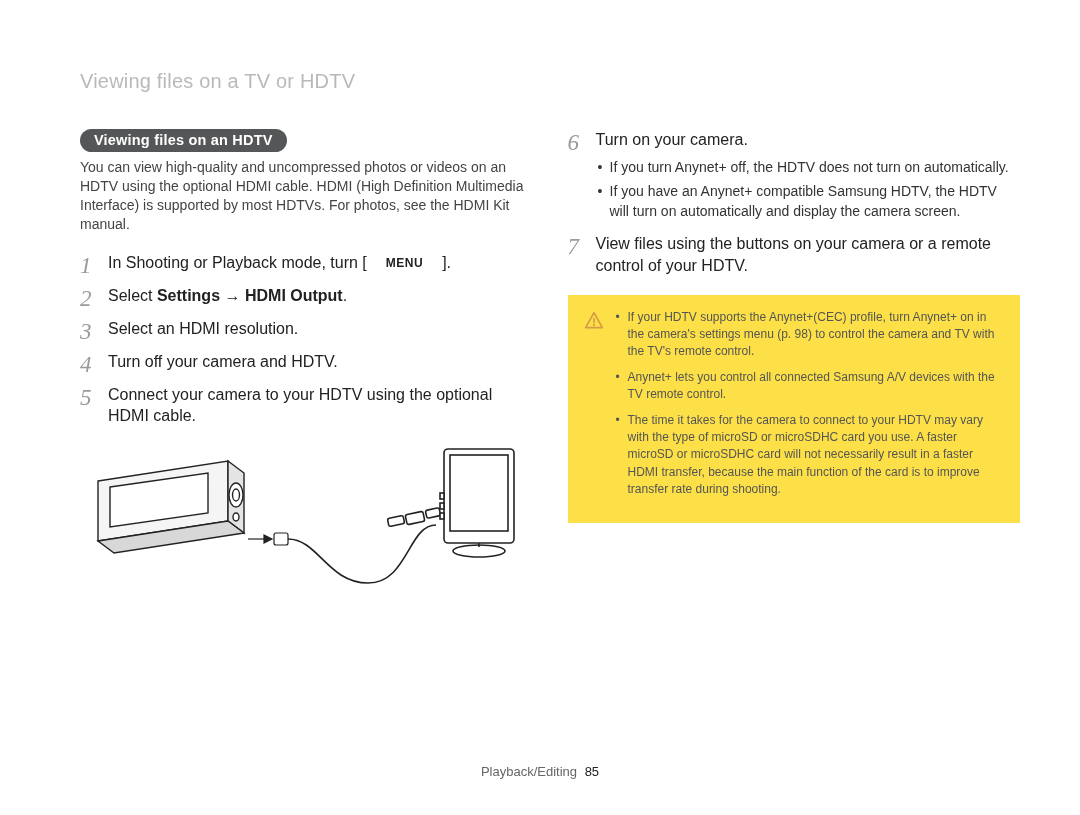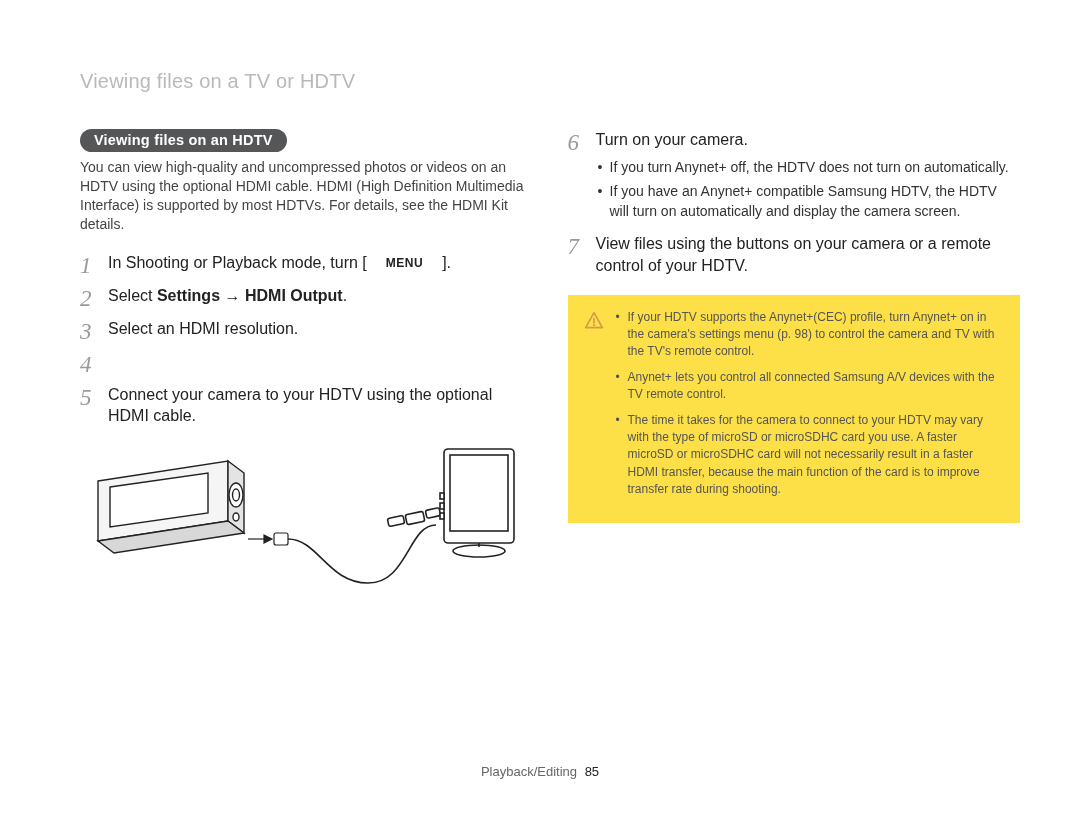--- a/index.html
+++ b/index.html
@@ -151,21 +151,21 @@
 </head>
 <body>
 
 <div class="page">
   <div class="page-header">Viewing files on a TV or HDTV</div>
 
   <div class="columns">
 
     <div class="col">
       <div class="section-pill">Viewing files on an HDTV</div>
-      <div class="intro">You can view high-quality and uncompressed photos or videos on an HDTV using the optional HDMI cable. HDMI (High Definition Multimedia Interface) is supported by most HDTVs. For details, see the HDMI Kit details.</div>
+      <div class="intro">You can view high-quality and uncompressed photos or videos on an HDTV using the optional HDMI cable. HDMI (High Definition Multimedia Interface) is supported by most HDTVs. For photos, see the HDMI Kit manual.</div>
 
       <div class="step">
         <div class="step-num">1</div>
         <div class="step-body">
           <span>In Shooting or Playback mode, turn [</span><span class="menu">MENU</span><span>].</span>
         </div>
       </div>
 
       <div class="step">
         <div class="step-num">2</div>
@@ -174,20 +174,21 @@
         </div>
       </div>
 
       <div class="step">
         <div class="step-num">3</div>
         <div class="step-body">Select an HDMI resolution.</div>
       </div>
 
       <div class="step">
         <div class="step-num">4</div>
+        <div class="step-body">Turn off your camera and HDTV.</div>
       </div>
 
       <div class="step">
         <div class="step-num">5</div>
         <div class="step-body">Connect your camera to your HDTV using the optional HDMI cable.</div>
       </div>
 
       
       <div class="diagram">
         <svg width="430" height="155" viewBox="0 0 430 155">

